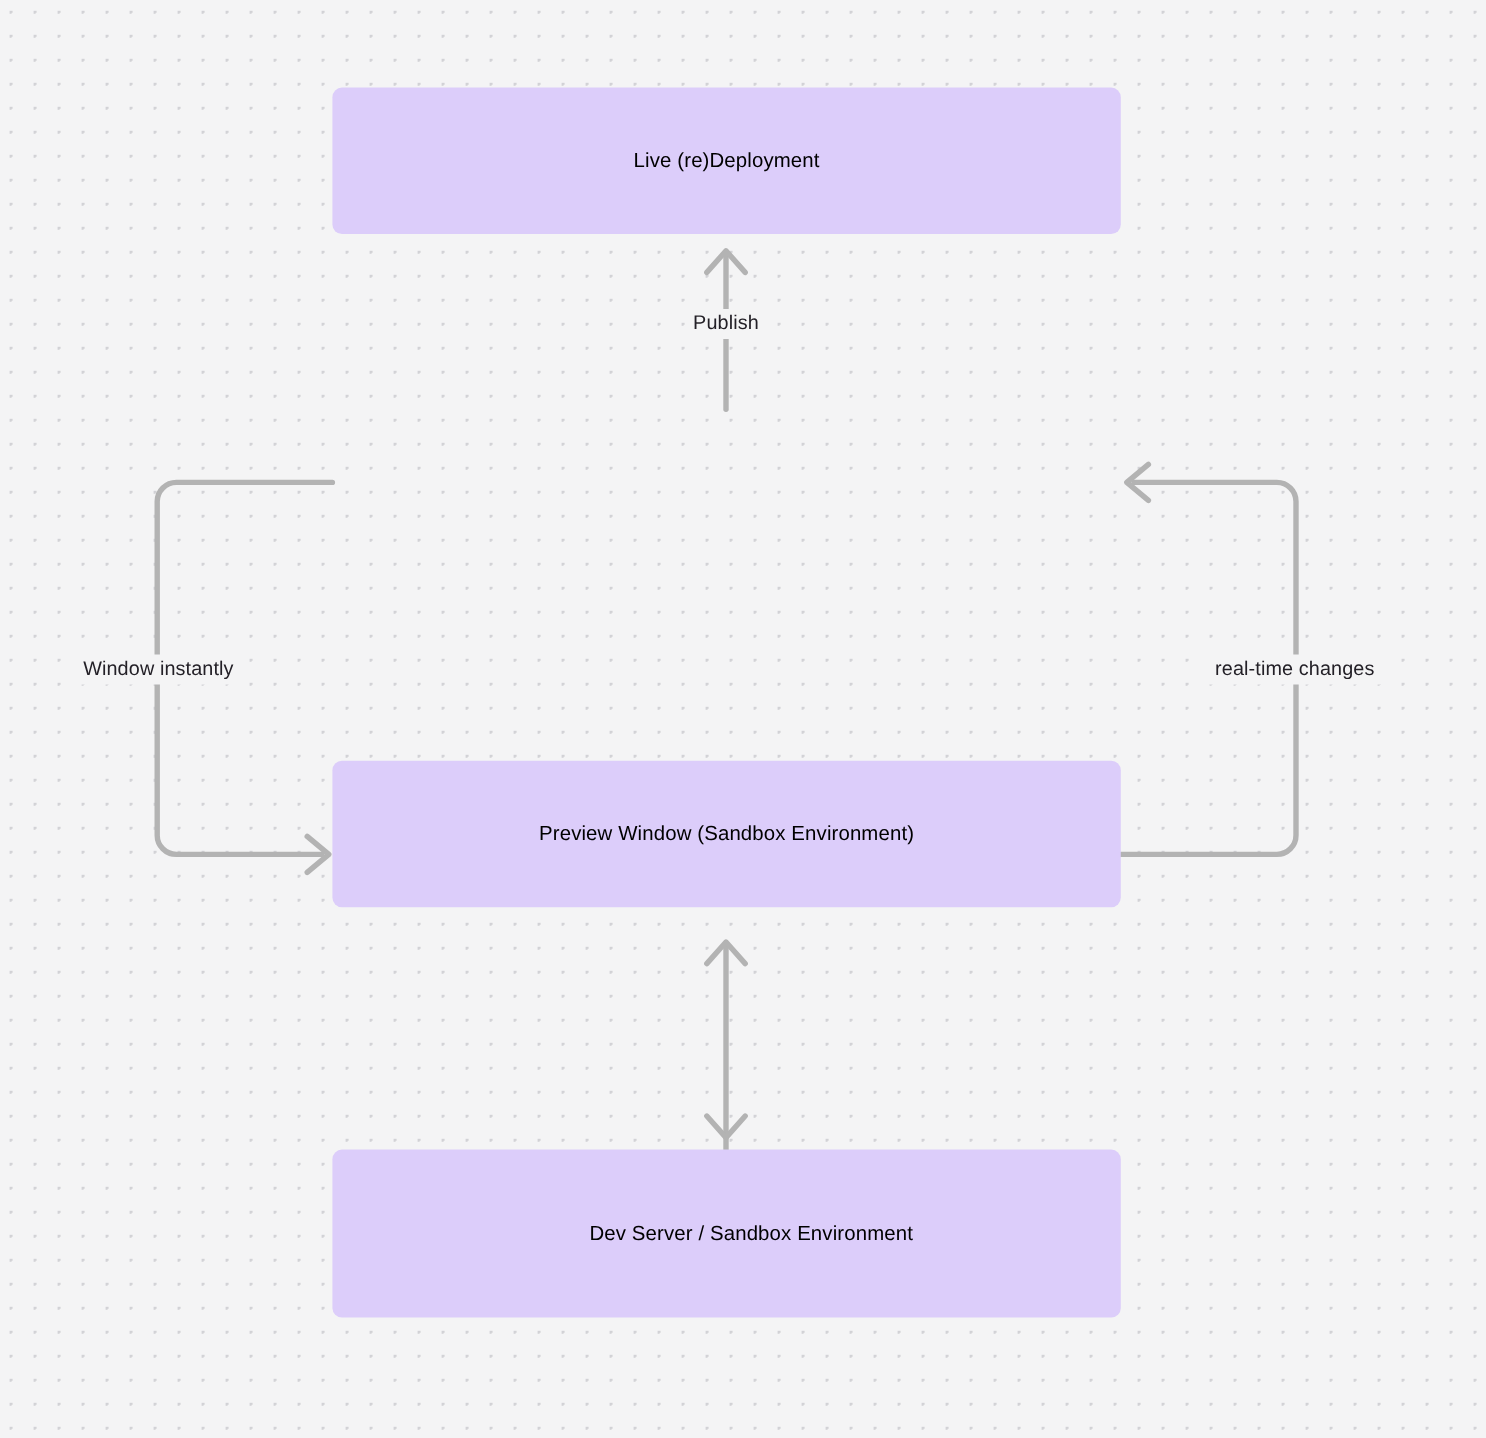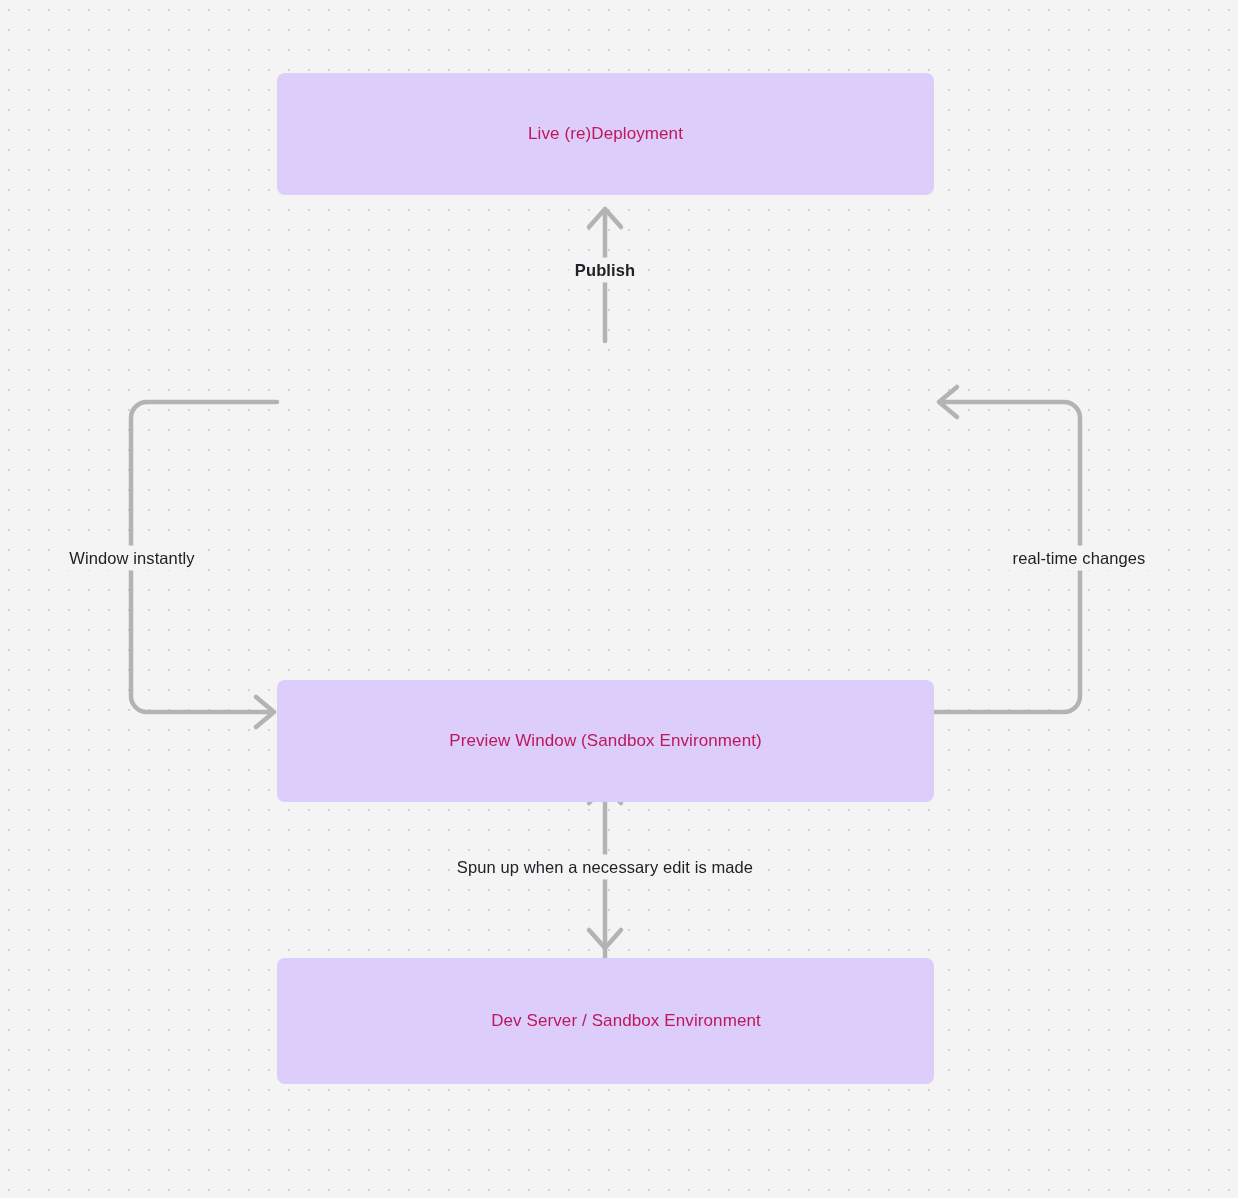--- a/index.html
+++ b/index.html
@@ -27,21 +27,21 @@
     pointer-events: none;
   }
   .node {
     position: absolute;
     display: flex;
     align-items: center;
     justify-content: center;
     box-sizing: border-box;
     border-radius: 8px;
     background: #dccdfa;
-    color: #be185d;
+    color: #000000;
     font-size: 17px;
     font-family: "Liberation Sans", sans-serif;
     letter-spacing: 0.1px;
     text-align: center;
     line-height: 1.25;
   }
   .edge-label {
     position: absolute;
     transform: translate(-50%, -50%);
     font-size: 16.5px;
@@ -84,29 +84,28 @@
       </g>
 
     </g>
   </svg>
 
   <div class="node" style="left:277px; top:73px; width:657px; height:122px;">
     <span>Live (re)Deployment</span>
   </div>
 
 
-  <div class="node" style="left:277px; top:680px; width:657px; height:122px;">
+  <div class="node" style="left:277px; top:634px; width:657px; height:122px;">
     <span>Preview Window (Sandbox Environment)</span>
   </div>
 
-  <div class="node" style="left:277px; top:958px; width:657px; height:126px;padding-left:41px;">
+  <div class="node" style="left:277px; top:958px; width:657px; height:140px;padding-left:41px;">
     <span>Dev Server / Sandbox Environment</span>
   </div>
 
-  <div class="edge-label" style="left:605px; top:270px;font-weight:bold;">Publish</div>
+  <div class="edge-label" style="left:605px; top:270px;">Publish</div>
 
   <div class="edge-label" style="left:132px; top:558px;">Window instantly</div>
 
   <div class="edge-label" style="left:1079px; top:558px;">real-time changes</div>
 
-  <div class="edge-label" style="left:605px; top:867px;">Spun up when a necessary edit is made</div>
 
 </div>
 
 </body></html>

